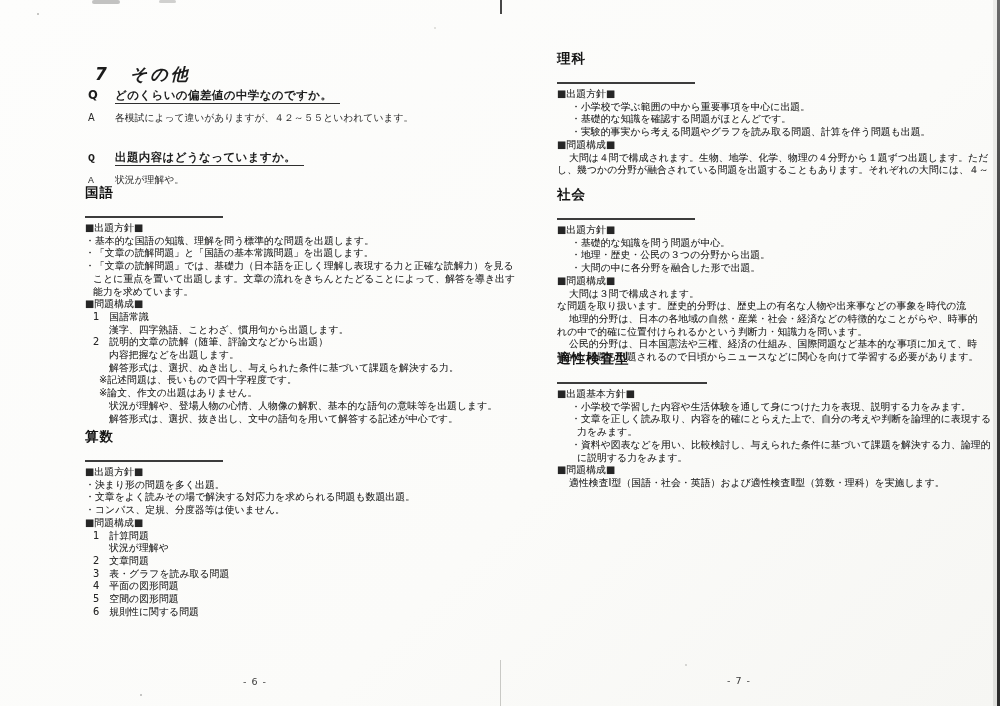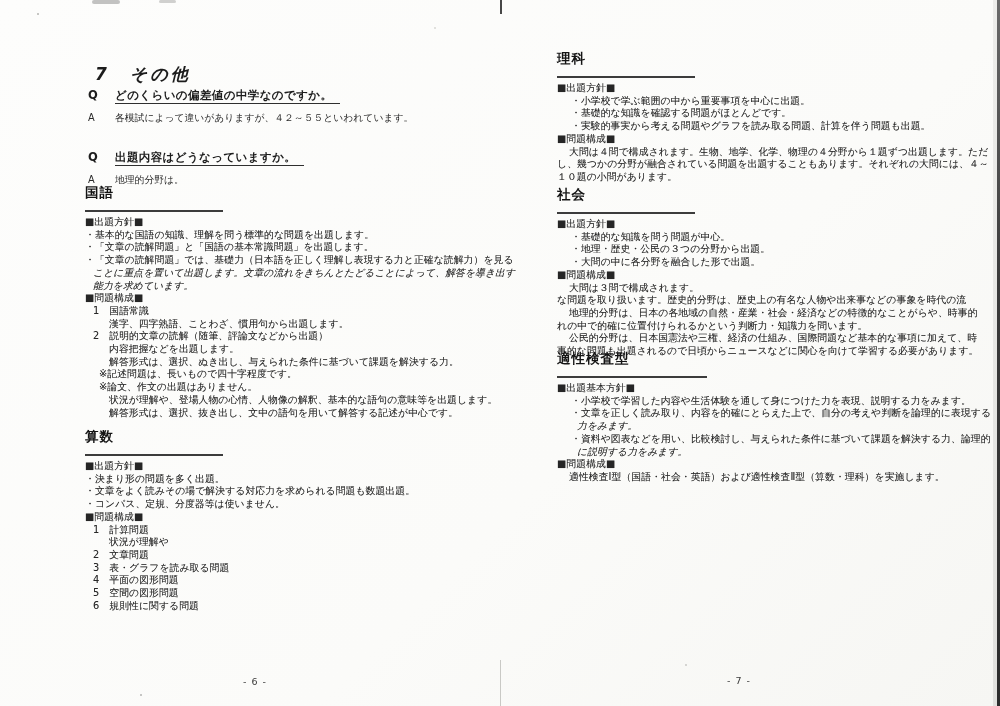--- a/index.html
+++ b/index.html
@@ -27,24 +27,24 @@
   .abs { position:absolute; }
   .doc-title { font-size:17px; font-weight:bold; font-style:italic; letter-spacing:3px; color:#1c1c1c; }
   .qa-q { font-size:11.5px; font-weight:bold; color:#1d1d1d; margin-bottom:9px; }
   .q-label { display:inline-block; width:27px; }
   .q-text { border-bottom:1.6px solid #2f2f2f; padding:0 8px 1px 0; letter-spacing:.4px;text-align:center; }
   .qa-a { font-size:9.8px; color:#2a2a2a; }
   .a-label { display:inline-block; width:27px; }
 
   .subject { position:absolute; }
   .subject-heading { margin:0 0 4px 0; font-size:13.5px; font-weight:bold; color:#141414;
-    width:138px; border-bottom:2px solid #3c3c3c; padding-bottom:8px; letter-spacing:1px; }
+    width:138px; border-bottom:2px solid #3c3c3c; padding-bottom:14px; letter-spacing:1px; }
   .line { font-size:9.8px; line-height:12.7px; white-space:nowrap; letter-spacing:.1px;
     text-shadow:0 0 .4px rgba(20,20,20,.3); }
-  .ct   { padding-left:8px;font-style:italic; }
+  .ct   { padding-left:8px; }
   .num  { padding-left:8px; }
   .sub  { padding-left:24px; }
   .note { padding-left:14px; }
   .pi   { padding-left:12px; }
   .page-right .bu { padding-left:14px; }
   .page-right .ct { padding-left:20px; }
 
   .page-number { font-size:9.5px; color:#3a3a3a; letter-spacing:1px; }
 </style>
 </head>
@@ -69,26 +69,26 @@
 
     <div class="abs" style="left:88px; top:88px;">
       <div class="qa-q">
         <span class="q-label">Q</span><span class="q-text">どのくらいの偏差値の中学なのですか。</span>
       </div>
       <div class="qa-a">
         <span class="a-label">A</span><span>各模試によって違いがありますが、４２～５５といわれています。</span>
       </div>
     </div>
 
-    <div class="abs" style="left:88px; top:150px;">
+    <div class="abs" style="left:88px; top:150px;font-family:Liberation Mono, monospace;">
       <div class="qa-q">
         <span class="q-label">Q</span><span class="q-text">出題内容はどうなっていますか。</span>
       </div>
       <div class="qa-a">
-        <span class="a-label">A</span><span>地理的分野は。</span>
+        <span class="a-label">A</span><span>状況が理解や。</span>
       </div>
     </div>
 
     <section class="subject" style="left:85px; top:184px;">
       <h2 class="subject-heading">国語</h2>
       <div class="subject-lines">
           <div class="line hd">■出題方針■</div>
           <div class="line bu">・基本的な国語の知識、理解を問う標準的な問題を出題します。</div>
           <div class="line bu">・「文章の読解問題」と「国語の基本常識問題」を出題します。</div>
           <div class="line bu">・「文章の読解問題」では、基礎力（日本語を正しく理解し表現する力と正確な読解力）を見る</div>
@@ -133,21 +133,20 @@
     <section class="subject" style="left:557px; top:50px;">
       <h2 class="subject-heading">理科</h2>
       <div class="subject-lines">
           <div class="line hd">■出題方針■</div>
           <div class="line bu">・小学校で学ぶ範囲の中から重要事項を中心に出題。</div>
           <div class="line bu">・基礎的な知識を確認する問題がほとんどです。</div>
           <div class="line bu">・実験的事実から考える問題やグラフを読み取る問題、計算を伴う問題も出題。</div>
           <div class="line hd">■問題構成■</div>
           <div class="line pi">大問は４問で構成されます。生物、地学、化学、物理の４分野から１題ずつ出題します。ただ</div>
           <div class="line p0">し、幾つかの分野が融合されている問題を出題することもあります。それぞれの大問には、４～</div>
-          <div class="line p0">１０題の小問があります。</div>
         </div>
     </section>
 
     <section class="subject" style="left:557px; top:186px;">
       <h2 class="subject-heading">社会</h2>
       <div class="subject-lines">
           <div class="line hd">■出題方針■</div>
           <div class="line bu">・基礎的な知識を問う問題が中心。</div>
           <div class="line bu">・地理・歴史・公民の３つの分野から出題。</div>
           <div class="line bu">・大問の中に各分野を融合した形で出題。</div>

